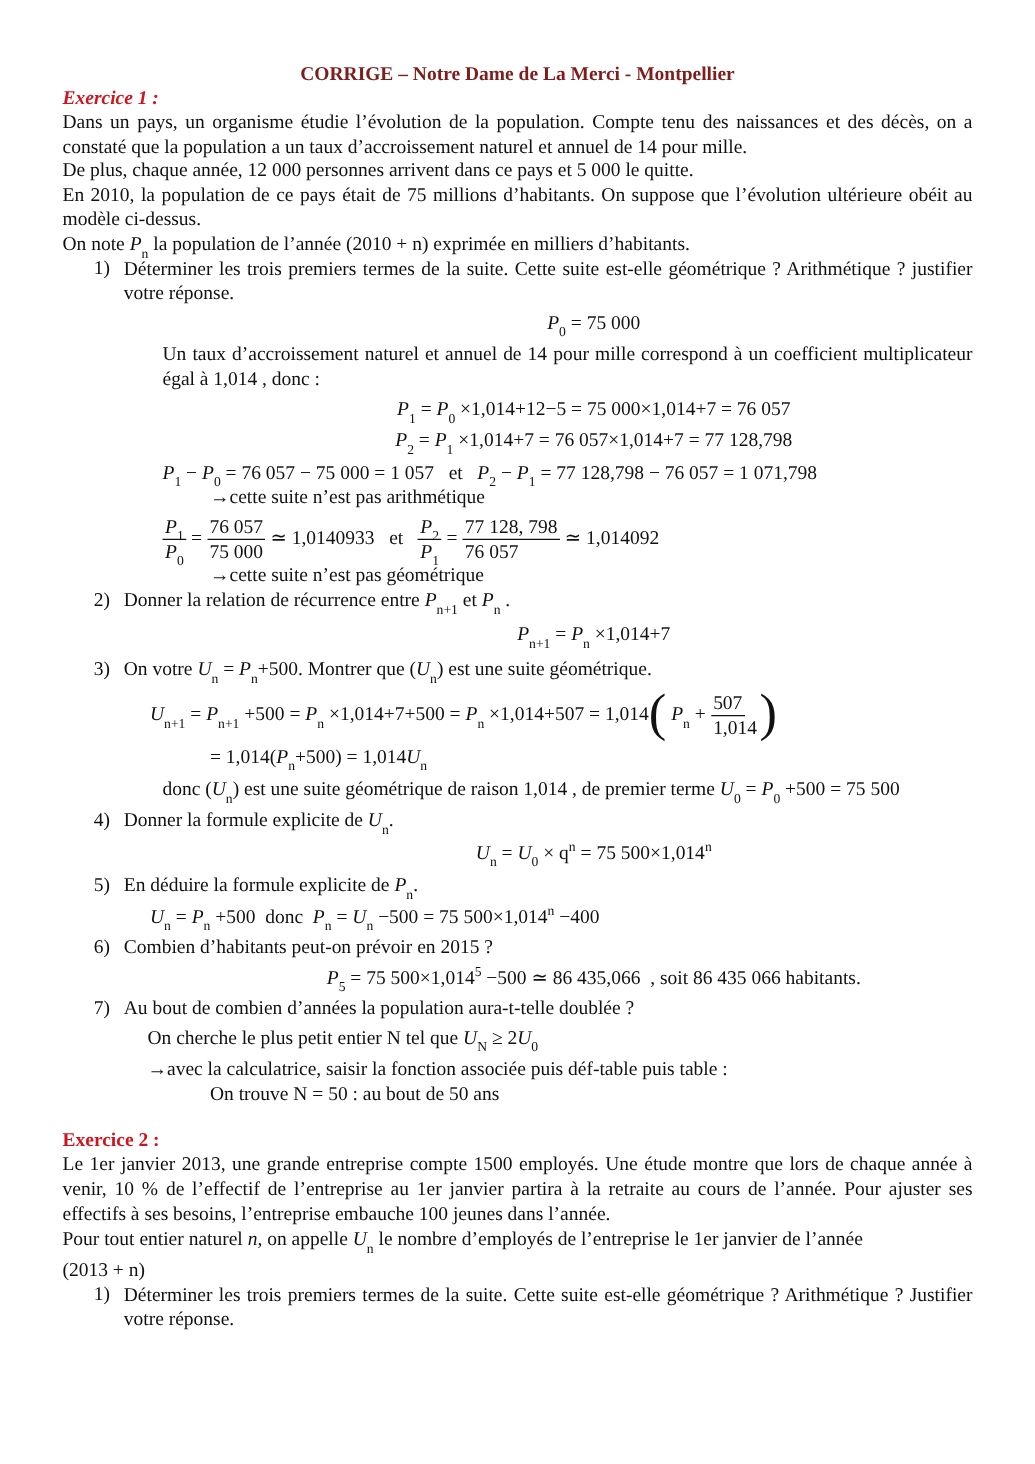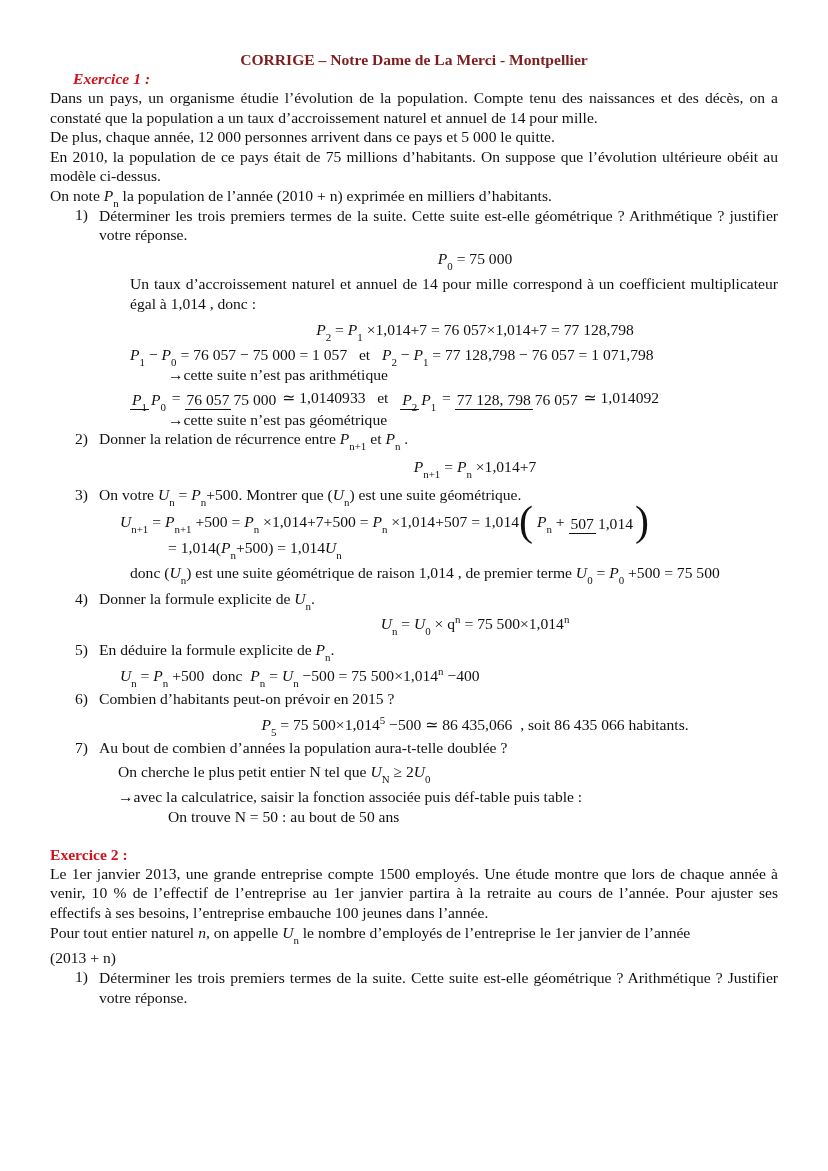--- a/index.html
+++ b/index.html
@@ -3,32 +3,32 @@
 <meta charset="utf-8">
 <style>
   html, body { margin: 0; padding: 0; background: #ffffff; }
   body {
     width: 828px; height: 1171px; overflow: hidden; position: relative;
     font-family: "Liberation Serif", serif; color: #111; font-size: 15.6px;
   }
   .page { position: absolute; left: 50px; top: 50px; width: 728px; }
   .title { text-align: center; color: #7f1d1d; font-weight: bold; font-size: 15.6px; line-height: 19px; height: 19px; }
   .ex-head { color: #d0141e; font-weight: bold; line-height: 19px; }
-  .ex-head.it { font-style: italic; margin-left: 23px; }
+  .ex-head.it { font-style: italic; }
   p { margin: 0; line-height: 19.6px; text-align: justify; }
   .line { line-height: 19.6px; white-space: nowrap; }
   .q { position: relative; padding-left: 49px; }
   .q .num { position: absolute; left: 25px; top: 0; }
   .indent1 { padding-left: 122px; text-align: center; }
   .indent3 { padding-left: 118px; }
   .indent-q { padding-left: 49px; }
   .m { font-style: italic; }
   sub { font-size: 70%; vertical-align: -6px; line-height: 0; font-style: normal; }
   sup { font-size: 70%; vertical-align: 6px; line-height: 0; font-style: normal; }
-  .frac { display: inline-flex; flex-direction: row; align-items: center; vertical-align: middle; line-height: 19px; }
+  .frac { display: inline-flex; flex-direction: column; align-items: flex-start; vertical-align: middle; line-height: 19px; }
   .frac .n { border-bottom: 1px solid #111; padding: 0 2px; }
   .frac .d { padding: 0 2px; }
   .bigparen { font-size: 42px; line-height: 0; vertical-align: -8px; font-weight: 100; }
   .mt4 { margin-top: 4px; }
   .mt6 { margin-top: 6px; }
   .mt8 { margin-top: 8px; }
   .mt18 { margin-top: 18px; }
 </style>
 </head>
 <body>
@@ -49,20 +49,23 @@
 
   <div class="q">
     <span class="num">1)</span>
     <p>Déterminer les trois premiers termes de la suite. Cette suite est-elle géométrique ? Arithmétique ? justifier votre réponse.</p>
   </div>
   <div class="line indent1 mt4">
     <span class="m">P</span><sub>0</sub> <span>= 75 000</span>
   </div>
   <div class="indent-q mt6" style="padding-left:80px">
     <p>Un taux d’accroissement naturel et annuel de 14 pour mille correspond à un coefficient multiplicateur égal à 1,014 , donc :</p>
+  </div>
+  <div class="line indent1 mt4">
+    <span class="m">P</span><sub>1</sub> = <span class="m">P</span><sub>0</sub> <span>×1,014+12−5 = 75 000×1,014+7 = 76 057</span>
   </div>
   <div class="line indent1 mt6">
     <span class="m">P</span><sub>2</sub> = <span class="m">P</span><sub>1</sub> <span>×1,014+7 = 76 057×1,014+7 = 77 128,798</span>
   </div>
   <div class="line mt6" style="padding-left:80px">
     <span class="m">P</span><sub>1</sub> − <span class="m">P</span><sub>0</sub> <span>= 76 057 − 75 000 = 1 057</span>
     &nbsp;&nbsp;<span>et</span>&nbsp;&nbsp;
     <span class="m">P</span><sub>2</sub> − <span class="m">P</span><sub>1</sub> <span>= 77 128,798 − 76 057 = 1 071,798</span>
   </div>
   <div class="line indent3">→cette suite n’est pas arithmétique</div>

